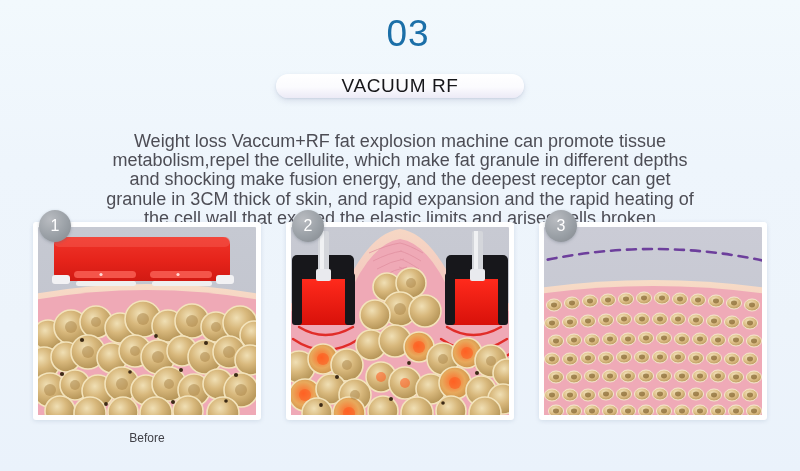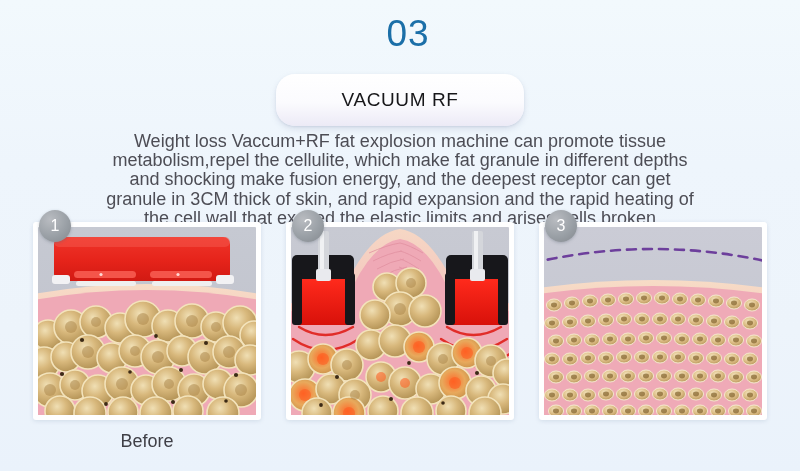--- a/index.html
+++ b/index.html
@@ -18,21 +18,21 @@
     font-size:37px;line-height:44px;
     letter-spacing:1px;
     color:#1b6fa8;
     font-weight:400;
   }
   .badge-wrap{
     position:absolute;left:0;right:0;top:74px;
     display:flex;justify-content:center;
   }
   .badge{
-    width:248px;height:52px;
+    width:248px;height:24px;
     border-radius:19px;
     background:linear-gradient(180deg,#ffffff 0%,#fbfbfe 55%,#eceaf6 100%);
     box-shadow:0 3px 6px rgba(120,130,165,.20), 0 1px 2px rgba(120,130,165,.16);
     display:flex;align-items:center;justify-content:center;
     font-size:19px;color:#17171a;letter-spacing:.6px;
   }
 
   
   .desc{
     position:absolute;left:100px;top:132px;width:600px;
@@ -64,21 +64,21 @@
     position:absolute;left:6px;top:-12px;
     width:32px;height:32px;border-radius:50%;
     background:radial-gradient(circle at 35% 30%,#b9bcc1 0%,#9aa0a6 55%,#83888e 100%);
     color:#fff;font-size:16px;
     display:flex;align-items:center;justify-content:center;
     box-shadow:0 1px 3px rgba(90,100,115,.35);
     z-index:6;
   }
   .caption{
     margin-top:11px;text-align:center;
-    font-size:18px;color:#3f3f46;
+    font-size:12px;color:#3f3f46;
   }
 
   svg{display:block;}
 </style>
 </head>
 <body>
 
 <div class="page">
 
   <div class="step-num">03</div>

